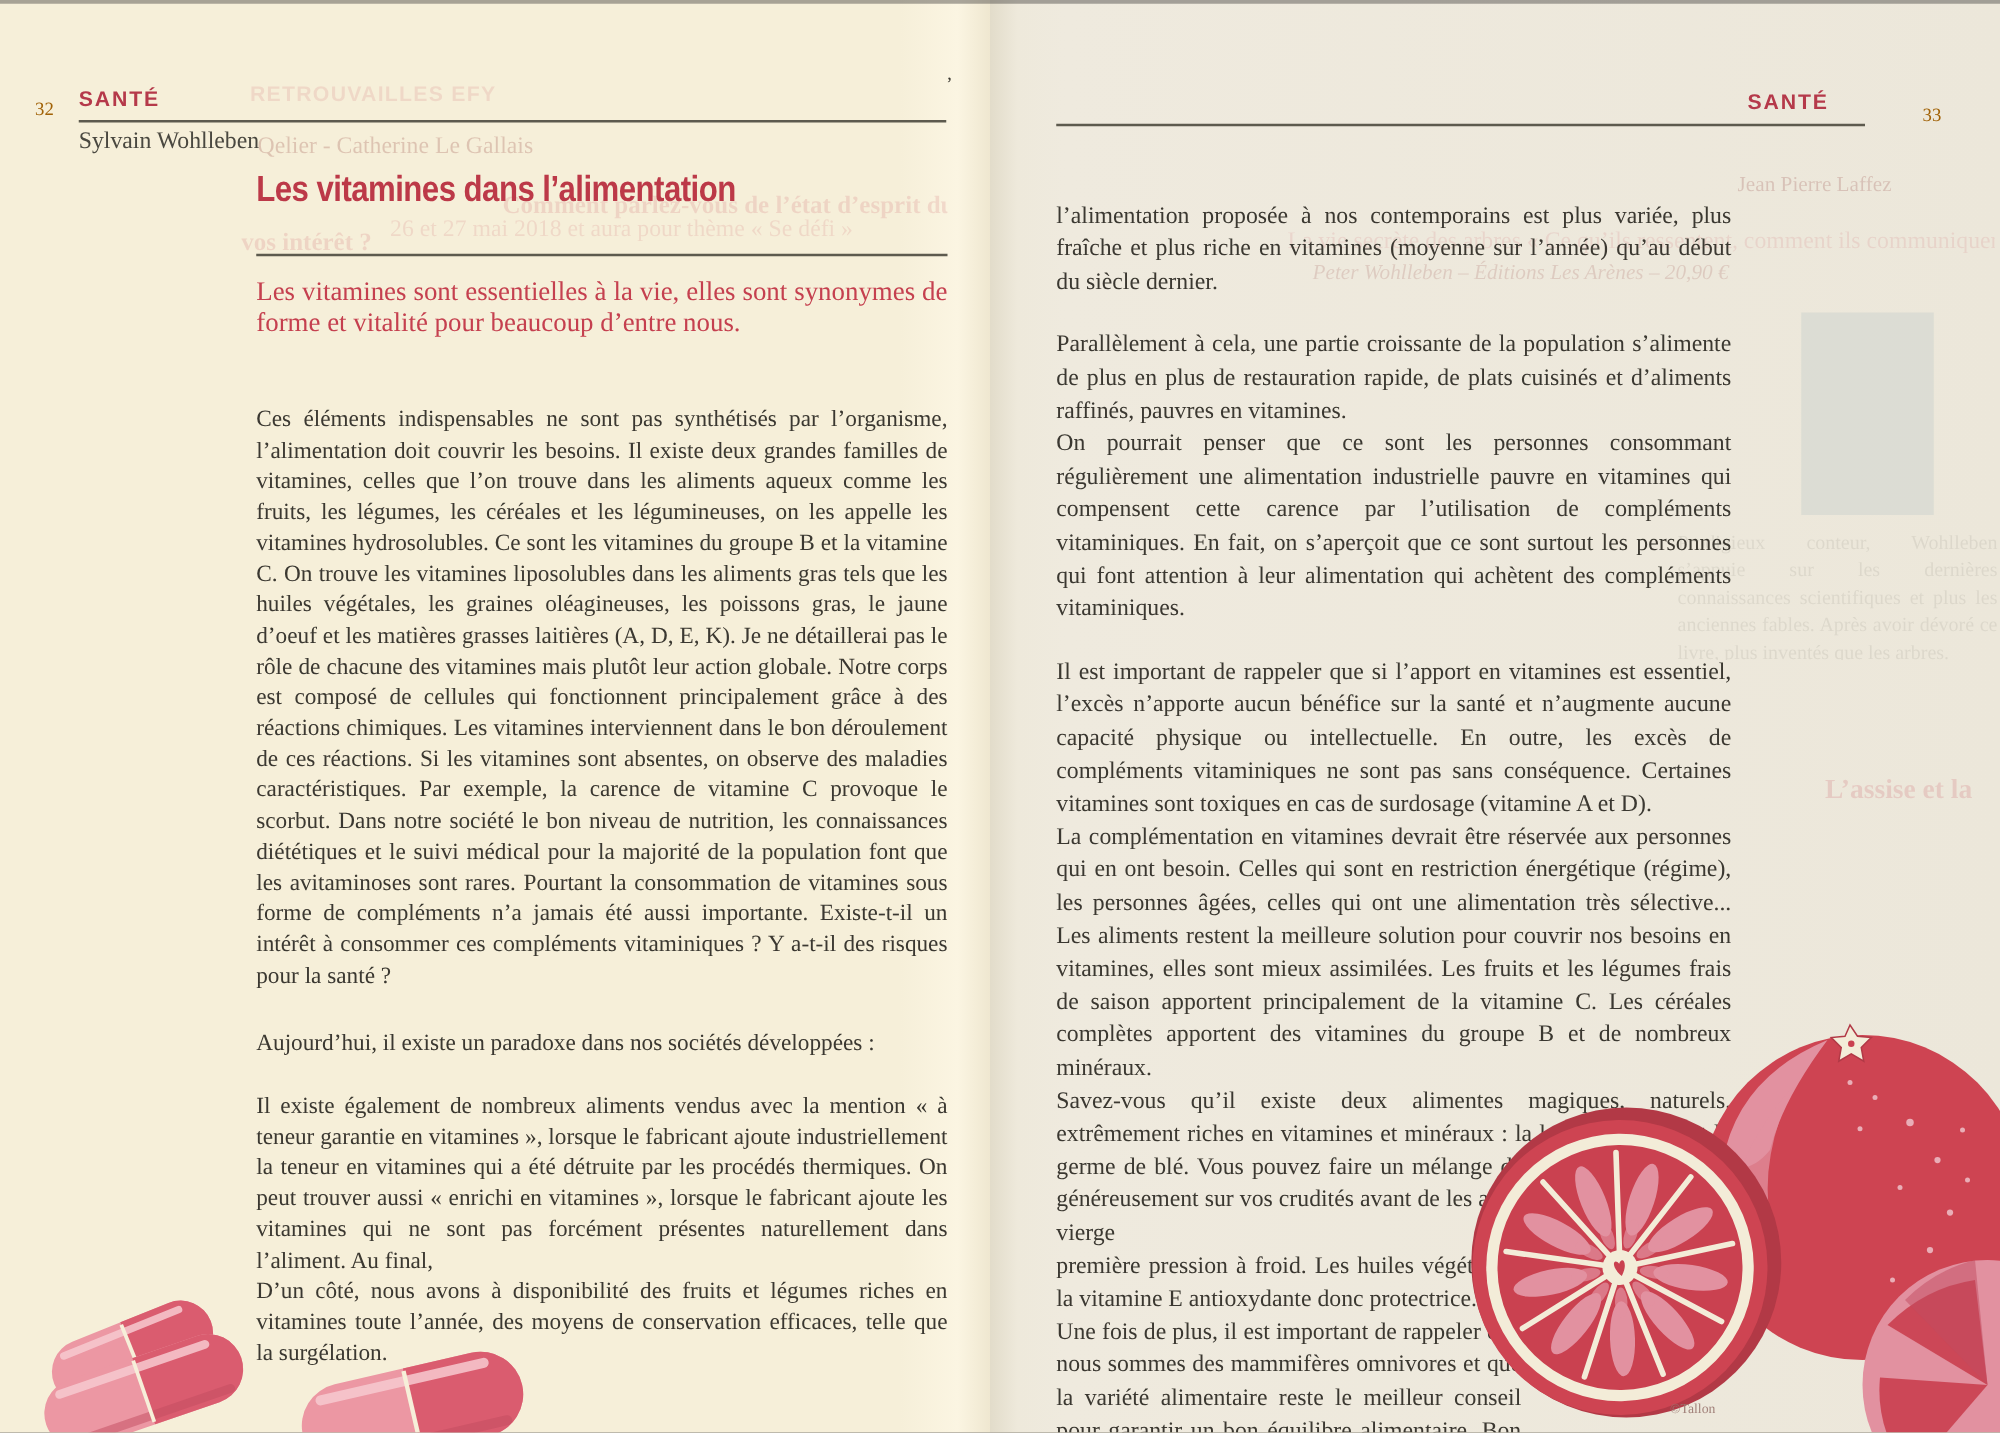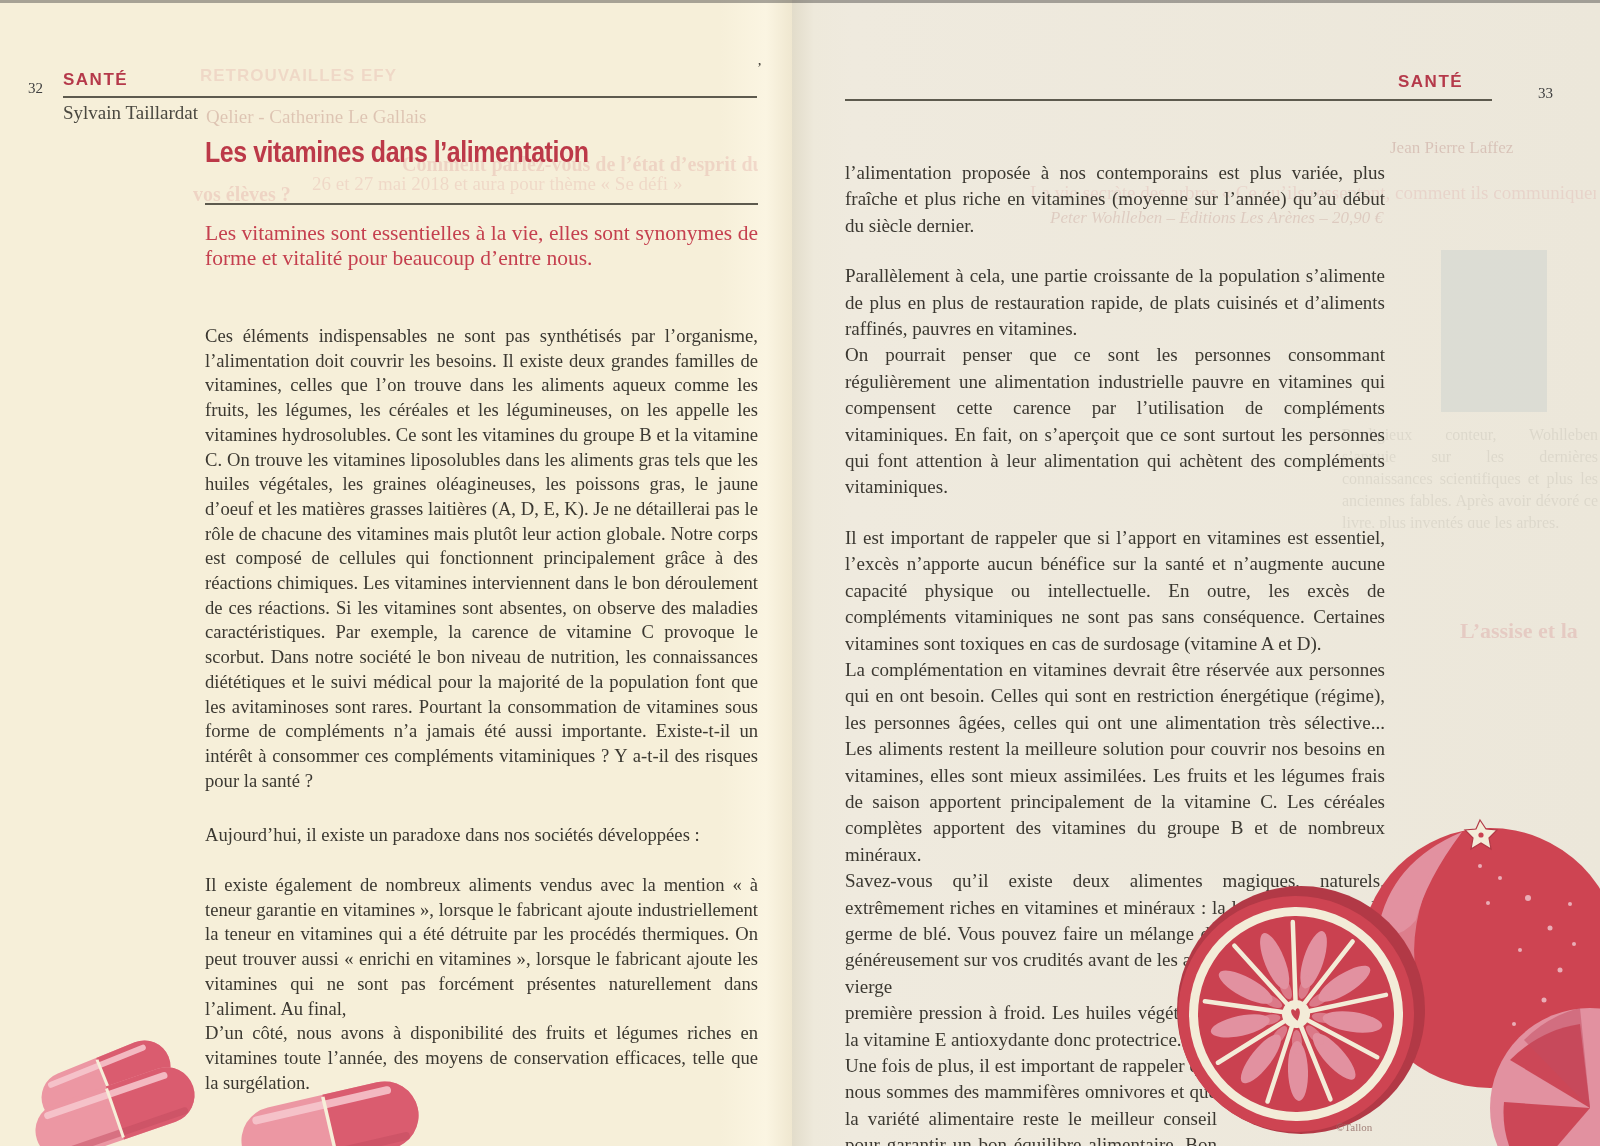--- a/index.html
+++ b/index.html
@@ -8,21 +8,21 @@
     background:#efeade;font-family:"Liberation Serif",serif;
     color:#3b3831;
   }
   .page-left{position:absolute;left:0;top:0;width:792px;height:1146px;
     background:linear-gradient(to right,#f6efd9 0px,#f6efd9 720px,#fbf5e2 766px,#efe7d0 792px);}
   .page-right{position:absolute;left:792px;top:0;width:808px;height:1146px;
     background:linear-gradient(to right,#e2dcca 0px,#eee9db 22px,#efeade 60px,#ece7da 100%);}
   .scan-edge-top{position:absolute;left:0;top:0;width:1600px;height:3px;background:rgba(70,68,66,.45);}
 
   
-  .pagenum{position:absolute;font-size:15px;color:#404040;}
+  .pagenum{position:absolute;font-size:15px;color:#a16207;}
   .section-label{position:absolute;font-family:"Liberation Sans",sans-serif;font-weight:bold;
     font-size:17px;letter-spacing:1.5px;color:#b5394a;}
   .rule{position:absolute;height:2px;background:#5d5a4e;}
   .author{position:absolute;font-size:19px;color:#4a4840;}
 
   
   .article-title{position:absolute;left:205px;top:136px;font-family:"Liberation Sans",sans-serif;
     font-weight:bold;font-size:29px;color:#bc3948;letter-spacing:-0.5px;
     transform:scaleX(.86);transform-origin:left top;white-space:nowrap;}
   .article-lead{position:absolute;left:205px;top:221px;width:553px;
@@ -58,34 +58,34 @@
 
 <div class="spread">
 
   <div class="page-left"></div>
   <div class="page-right"></div>
   <div class="scan-edge-top"></div>
 
   <div class="ghost g-red" style="left:200px;top:66px;font-family:'Liberation Sans',sans-serif;font-weight:bold;font-size:17px;letter-spacing:1px;opacity:.12;">RETROUVAILLES EFY</div>
   <div class="ghost g-gray" style="left:206px;top:106px;font-size:19px;opacity:.2;">Qelier - Catherine Le Gallais</div>
   <div class="ghost g-red" style="left:402px;top:153px;font-weight:bold;font-size:20px;width:356px;opacity:.14;">Comment parlez-vous de l’état d’esprit du yoga à</div>
-  <div class="ghost g-red" style="left:193px;top:183px;font-weight:bold;font-size:20px;opacity:.14;">vos élèves ?</div>
+  <div class="ghost g-red" style="left:193px;top:183px;font-weight:bold;font-size:20px;opacity:.14;">vos intérêt ?</div>
   <div class="ghost g-red" style="left:312px;top:173px;font-size:19px;width:446px;opacity:.12;">26 et 27 mai 2018 et aura pour thème « Se défi »</div>
 
   <div class="ghost g-gray" style="left:1390px;top:138px;font-size:17px;width:200px;opacity:.18;">Jean Pierre Laffez</div>
   <div class="ghost g-red" style="left:1030px;top:182px;font-size:19px;width:566px;opacity:.11;">La vie secrète des arbres « Ce qu’ils ressentent, comment ils communiquent »</div>
   <div class="ghost g-gray" style="left:1050px;top:208px;font-size:17px;font-style:italic;width:540px;opacity:.14;">Peter Wohlleben – Éditions Les Arènes – 20,90 €</div>
   <div class="ghost-rect" style="left:1441px;top:250px;width:106px;height:162px;"></div>
   <div class="ghost-block" style="left:1342px;top:424px;width:256px;height:104px;">Prodigieux conteur, Wohlleben s’appuie sur les dernières connaissances scientifiques et plus les anciennes fables. Après avoir dévoré ce livre, plus inventés que les arbres.</div>
   <div class="ghost g-red" style="left:1460px;top:618px;font-weight:bold;font-size:22px;width:140px;opacity:.16;">L’assise et la</div>
 
   <div class="pagenum" style="left:28px;top:80px;">32</div>
   <div class="section-label" style="left:63px;top:70px;">SANTÉ</div>
   <div class="rule" style="left:63px;top:96px;width:694px;"></div>
-  <div class="author" style="left:63px;top:102px;">Sylvain Taillardat</div>
+  <div class="author" style="left:63px;top:102px;">Sylvain Wohlleben</div>
   <div class="tick-mark">’</div>
 
   <h1 class="article-title" style="margin:0;">Les vitamines dans l’alimentation</h1>
   <div class="rule" style="left:205px;top:203px;width:553px;"></div>
   <div class="article-lead">Les vitamines sont essentielles à la vie, elles sont synonymes de forme et vitalité pour beaucoup d’entre nous.</div>
 
   <div class="col col-left">
     <p class="mb30">Ces éléments indispensables ne sont pas synthétisés par l’organisme, l’alimentation doit couvrir les besoins. Il existe deux grandes familles de vitamines, celles que l’on trouve dans les aliments aqueux comme les fruits, les légumes, les céréales et les légumineuses, on les appelle les vitamines hydrosolubles. Ce sont les vitamines du groupe B et la vitamine C. On trouve les vitamines liposolubles dans les aliments gras tels que les huiles végétales, les graines oléagineuses, les poissons gras, le jaune d’oeuf et les matières grasses laitières (A, D, E, K). Je ne détaillerai pas le rôle de chacune des vitamines mais plutôt leur action globale. Notre corps est composé de cellules qui fonctionnent principalement grâce à des réactions chimiques. Les vitamines interviennent dans le bon déroulement de ces réactions. Si les vitamines sont absentes, on observe des maladies caractéristiques. Par exemple, la carence de vitamine C provoque le scorbut. Dans notre société le bon niveau de nutrition, les connaissances diététiques et le suivi médical pour la majorité de la population font que les avitaminoses sont rares. Pourtant la consommation de vitamines sous forme de compléments n’a jamais été aussi importante. Existe-t-il un intérêt à consommer ces compléments vitaminiques ? Y a-t-il des risques pour la santé ?</p>
     <p class="mb25">Aujourd’hui, il existe un paradoxe dans nos sociétés développées :</p>
     <p>Il existe également de nombreux aliments vendus avec la mention « à teneur garantie en vitamines », lorsque le fabricant ajoute industriellement la teneur en vitamines qui a été détruite par les procédés thermiques. On peut trouver aussi « enrichi en vitamines », lorsque le fabricant ajoute les vitamines qui ne sont pas forcément présentes naturellement dans l’aliment. Au final,</p>

